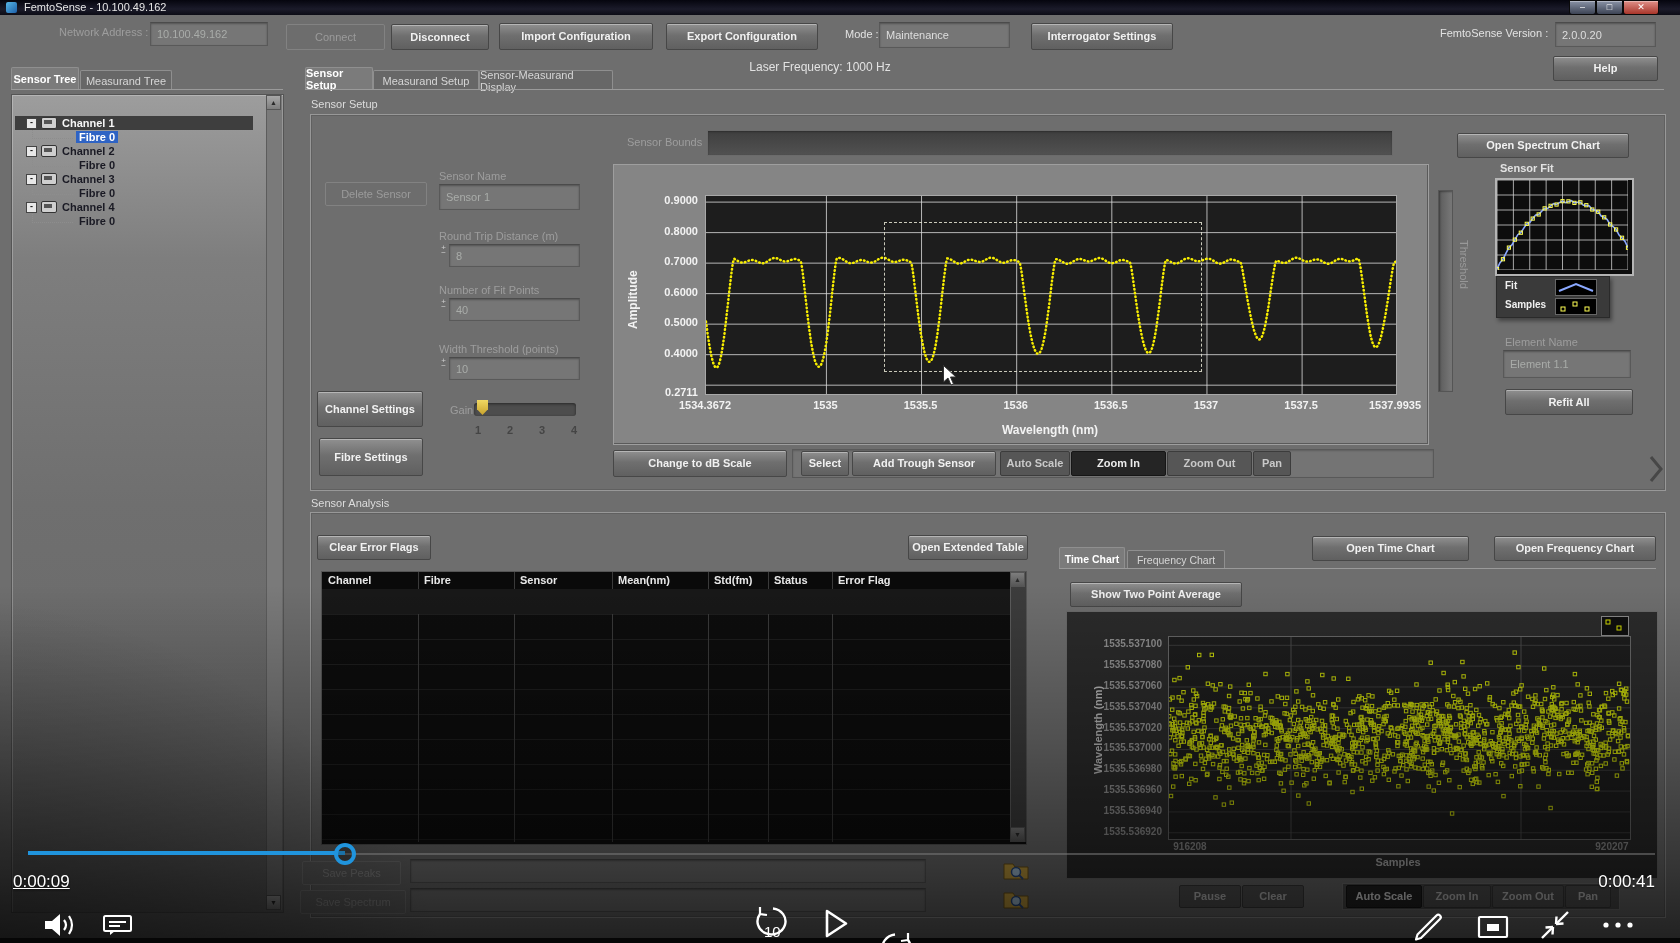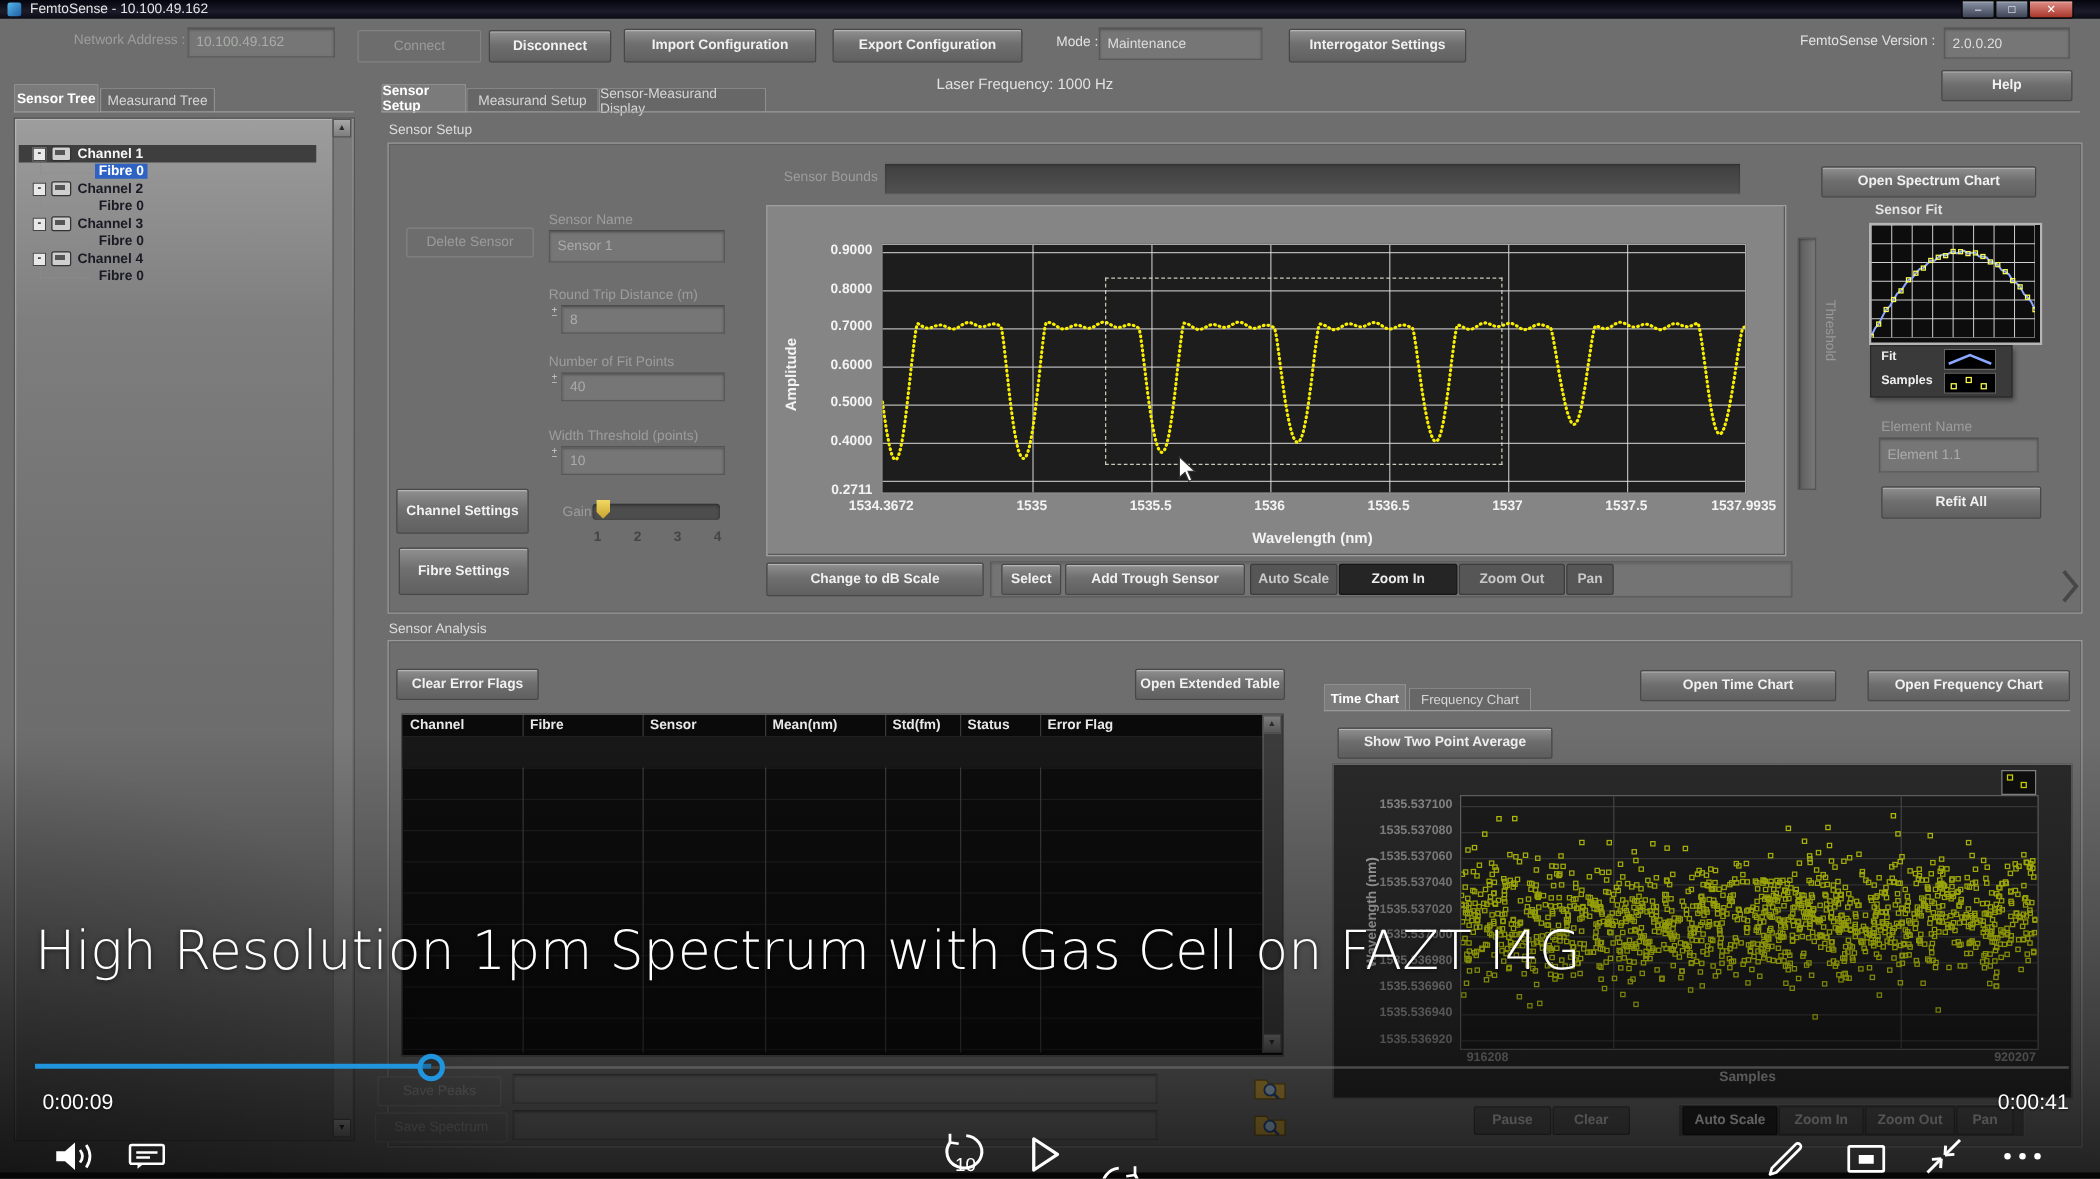--- a/index.html
+++ b/index.html
@@ -1834,25 +1834,24 @@
 
   <div class="btn darkarea" style="left:1179px;top:885px;width:60px;height:21px;">Pause</div>
   <div class="btn darkarea" style="left:1242px;top:885px;width:60px;height:21px;">Clear</div>
   <div class="abs" style="left:1342px;top:883px;width:276px;height:25px;background:#4f4f4f;border:1px solid #787878;"></div>
   <div class="btn pressed" style="left:1346px;top:885px;width:74px;height:21px;">Auto Scale</div>
   <div class="btn darkarea" style="left:1423px;top:885px;width:66px;height:21px;">Zoom In</div>
   <div class="btn darkarea" style="left:1492px;top:885px;width:70px;height:21px;">Zoom Out</div>
   <div class="btn darkarea" style="left:1565px;top:885px;width:44px;height:21px;">Pan</div>
 
   <div class="abs" id="shade"></div>
-  <div class="abs vui" id="caption"><span>High Resolution 1pm Spectrum with Gas Cell on FAZT I4G</span></div>
   <div class="abs vui" style="left:345px;top:853px;width:1310px;height:2px;background:rgba(120,120,120,.55);"></div>
   <div class="abs vui" style="left:28px;top:851px;width:317px;height:4px;background:#2094dd;"></div>
   <div class="abs vui" style="left:334px;top:843px;width:14px;height:14px;border:4px solid #2094dd;border-radius:50%;background:rgba(10,10,10,.25);"></div>
-  <div class="abs vui vtime" style="left:34px;top:872px;"><span>0:00:09</span></div>
+  <div class="abs vui vtime" style="left:13px;top:872px;text-decoration:underline;"><span>0:00:09</span></div>
   <div class="abs vui vtime" style="left:1575px;top:872px;width:80px;text-align:right;"><span>0:00:41</span></div>
 
   <div class="abs vui" style="left:42px;top:911px;">
     <svg width="38" height="28" fill="none" stroke="#fff" stroke-width="2.2">
       <polygon points="3,10 10,10 18,3 18,25 10,18 3,18" fill="#fff" stroke="none"></polygon>
       <path d="M22,9 Q26,14 22,19"></path>
         <path d="M27,5 Q33,14 27,23"></path>
       </svg>
     </div>
   <div class="abs vui" style="left:102px;top:914px;">

